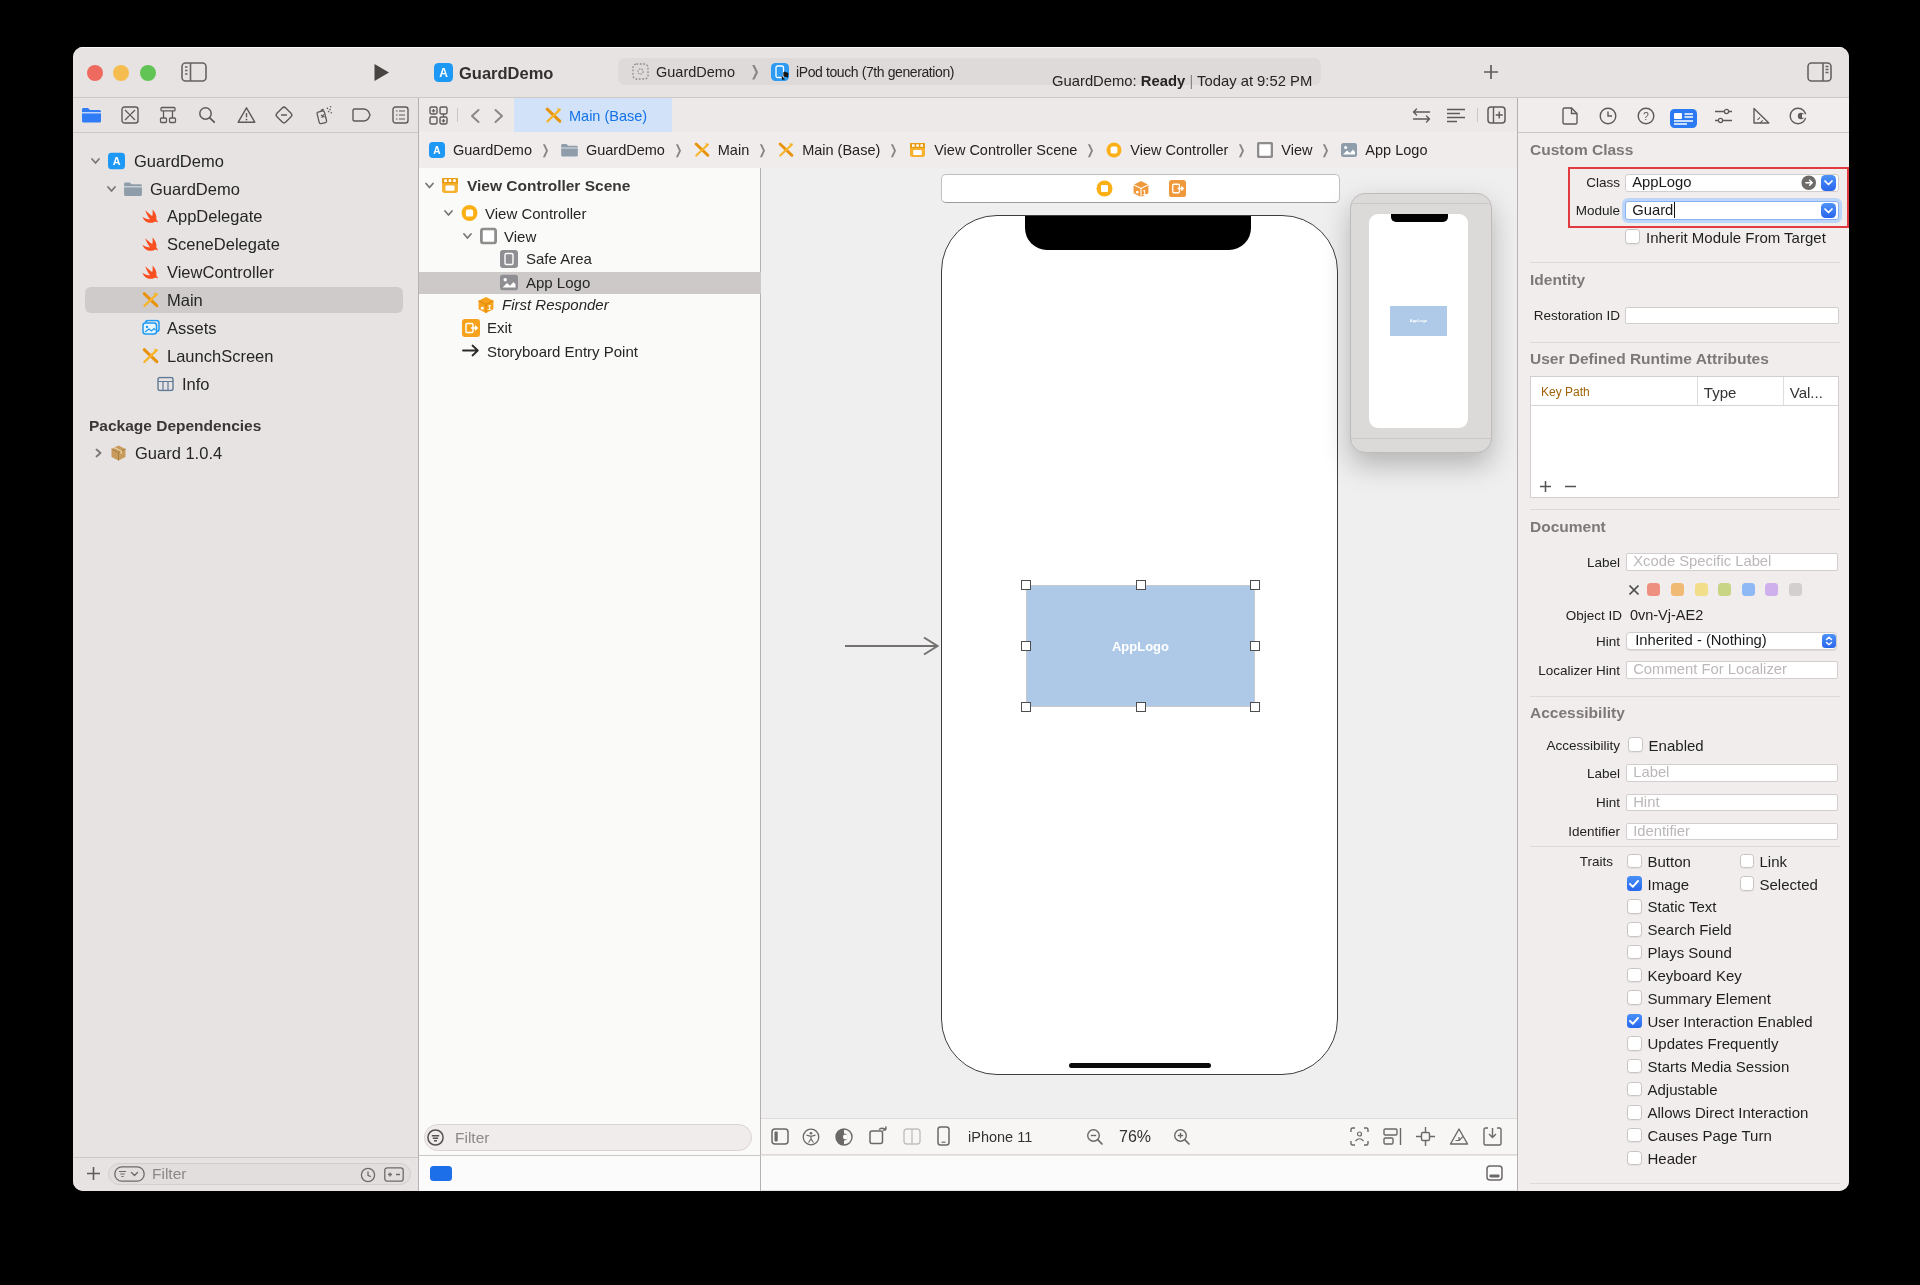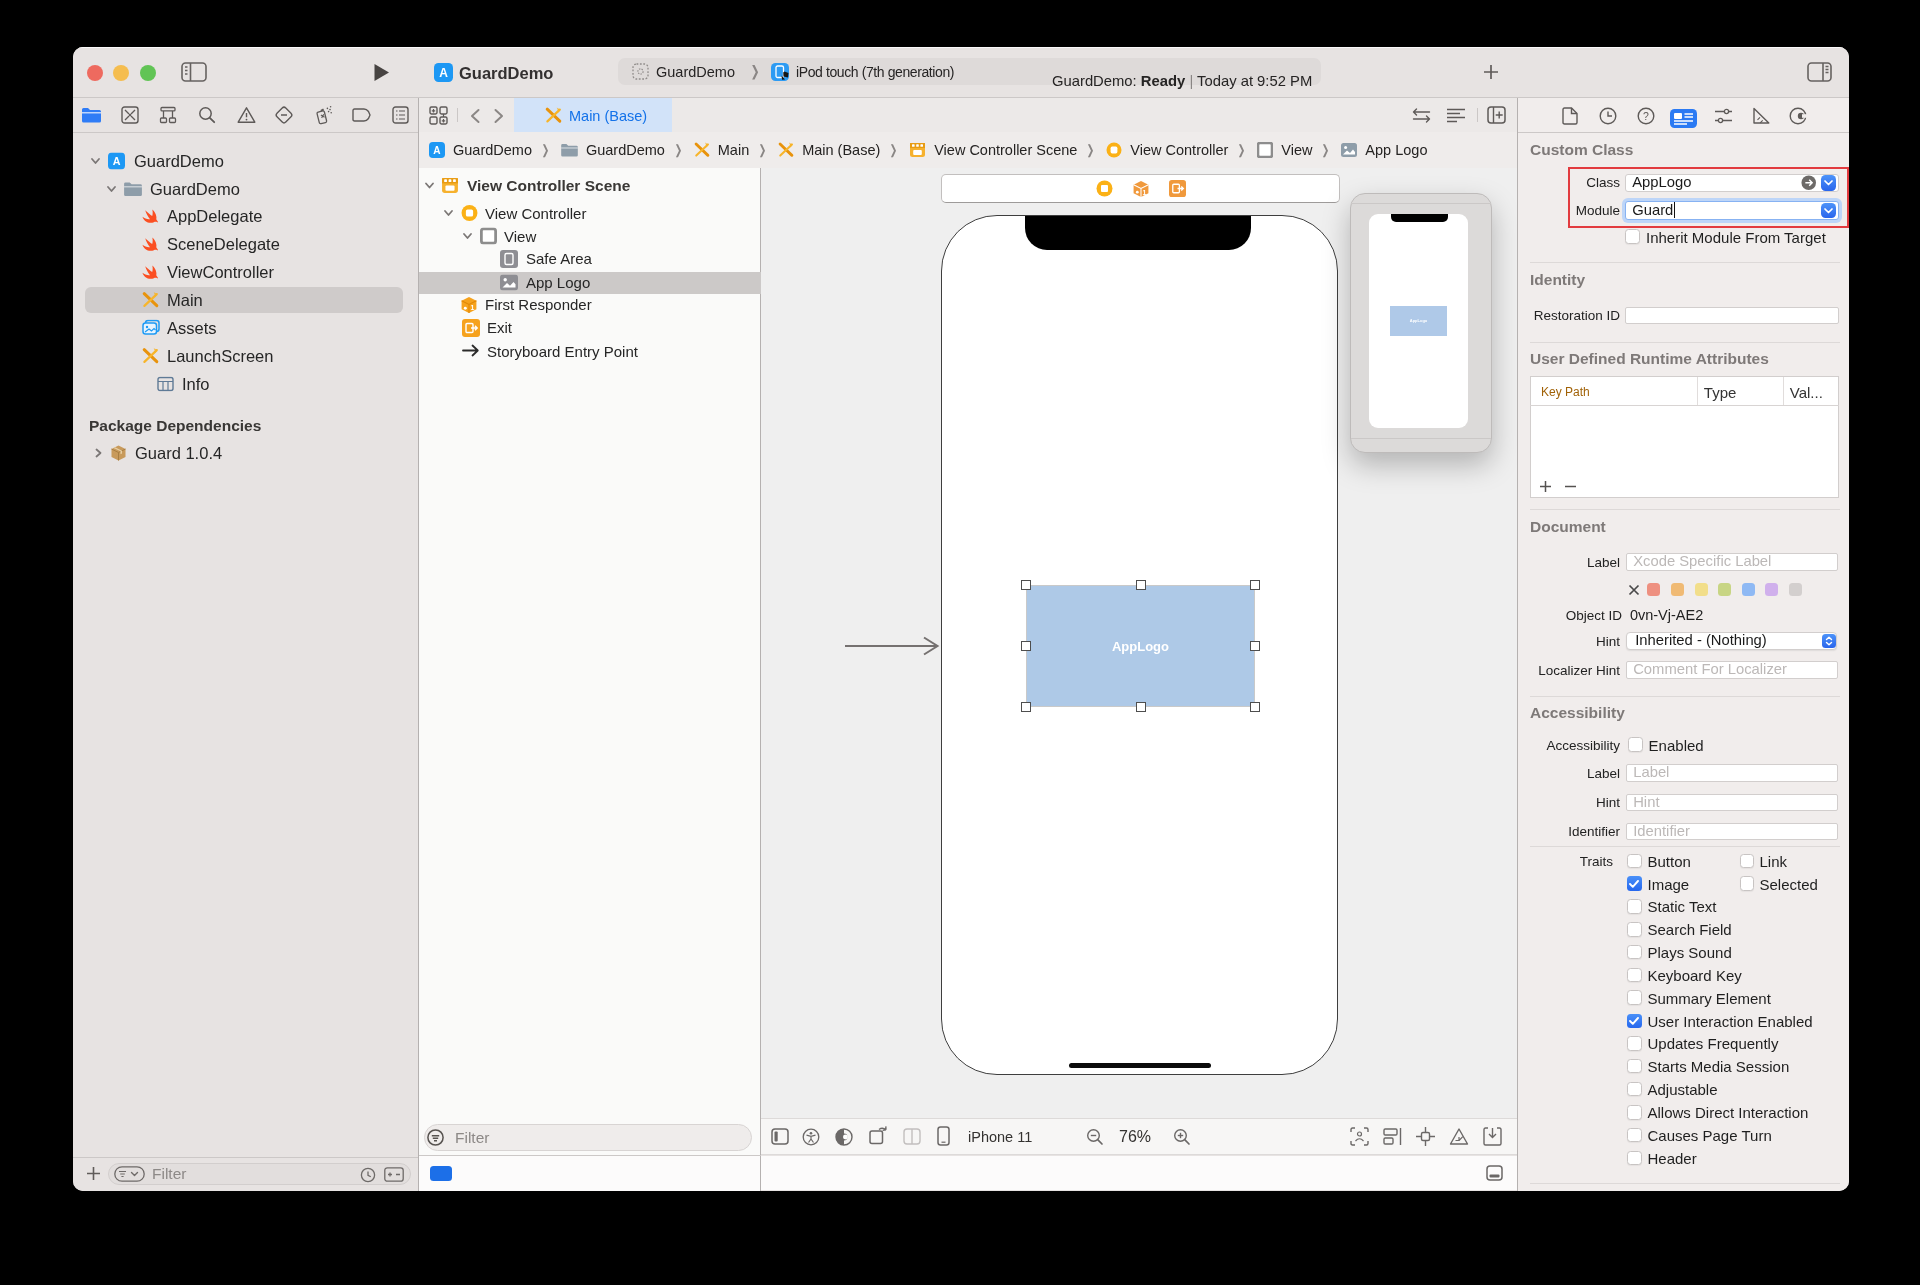--- a/index.html
+++ b/index.html
@@ -398,21 +398,21 @@
     <span>Safe Area</span>
   </div>
   <div class="trow" style="left:427px;top:235.4px;font-size:15px;">
     <svg width="18" height="16" viewBox="0 0 18 16" style="margin-right:8px">
         <rect width="18" height="16" rx="3" fill="#8E8E93"></rect>
         <circle cx="5.2" cy="5.2" r="1.7" fill="#fff"></circle>
         <path d="M2.5 13 L7 8.5 L10 11.2 L13.5 7.5 L15.5 9.8 V13 Z" fill="#fff"></path>
       </svg>
     <span>App Logo</span>
   </div>
-  <div class="trow" style="left:387px;top:257.7px;font-size:15px;">
+  <div class="trow" style="left:404px;top:257.7px;font-size:15px;font-style:italic;">
     <svg width="18" height="18" viewBox="0 0 17 17" style="margin-right:7px">
         <path d="M8.5 1 L15.5 4.5 V12.5 L8.5 16 L1.5 12.5 V4.5 Z" fill="#F6A21D"></path>
         <path d="M1.5 4.5 L8.5 8 L15.5 4.5 M8.5 8 V16" fill="none" stroke="#E08705" stroke-width="1"></path>
         <text x="11.8" y="13.5" font-size="6.5" font-weight="bold" fill="#fff" text-anchor="middle" font-family="Liberation Sans">1</text>
         <circle cx="5" cy="11.5" r="1.4" fill="#fff"></circle>
       </svg>
     <span>First Responder</span>
   </div>
   <div class="trow" style="left:389px;top:280.6px;font-size:15px;">
     <svg width="18" height="18" viewBox="0 0 18 18" style="margin-right:7px">

